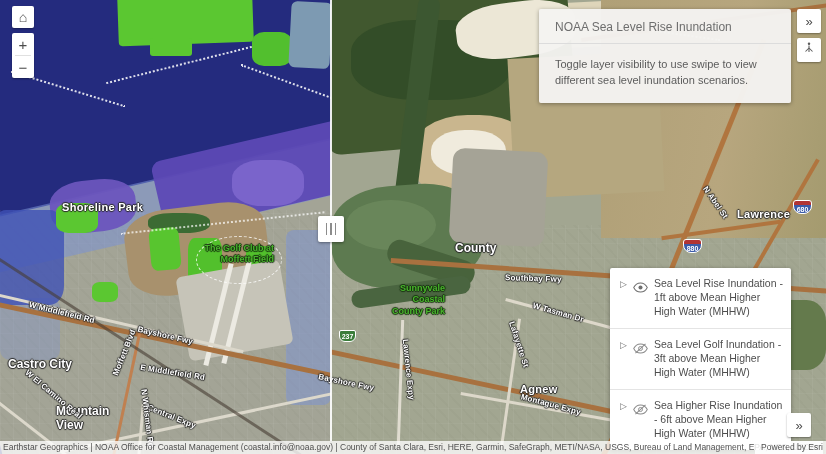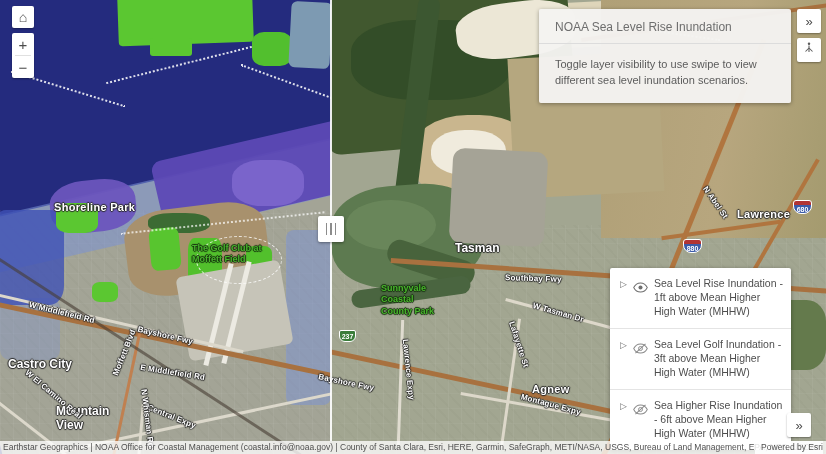--- a/index.html
+++ b/index.html
@@ -20,21 +20,21 @@
       repeating-linear-gradient(0deg, rgba(255,255,255,.08) 0 1px, transparent 1px 15px),
       repeating-linear-gradient(47deg, rgba(60,70,50,.06) 0 2px, transparent 2px 9px);
   }
   .dotline { position:absolute; border-top:2px dotted rgba(255,255,255,.85); height:0; }
 
   
   .map-label { position:absolute; color:#fff; font-weight:bold; white-space:nowrap; z-index:30;
     text-shadow:-1px 0 1px #2a2a2a, 1px 0 1px #2a2a2a, 0 -1px 1px #2a2a2a, 0 1px 1px #2a2a2a; }
   .city { font-size:11px; letter-spacing:.3px; }
   .city-lg { font-size:12px; }
-  .park { color:#48b42c; font-size:9px; white-space:normal; text-align:left; line-height:1.25;
+  .park { color:#48b42c; font-size:9px; white-space:normal; text-align:right; line-height:1.25;
     text-shadow:-1px 0 1px #16310e, 1px 0 1px #16310e, 0 -1px 1px #16310e, 0 1px 1px #16310e; }
   .road { font-size:8px; font-weight:bold; letter-spacing:.2px; }
   .shield { position:absolute; z-index:30; color:#fff; font-weight:bold; text-align:center; }
   .shield-state { width:17px; height:12px; font-size:7px; line-height:12px; background:#3a7d3a;
     border:1px solid #fff; border-radius:2px 2px 6px 6px; }
   .shield-i { width:19px; height:14px; font-size:7px; line-height:17px;
     background:linear-gradient(180deg,#b23434 0 30%, #3b5ba8 30%);
     border:1px solid #fff; border-radius:3px 3px 8px 8px; }
 
   
@@ -170,25 +170,25 @@
     <div class="shape" style="left:450px; top:150px; width:4px; height:140px; background:#b0753f; transform:rotate(30deg);"></div>
     <div class="shape" style="left:250px; top:38px; width:280px; height:4px; background:#a8713f; transform:rotate(-8deg); transform-origin:left top;"></div>
 
     <div class="shape" style="left:68px; top:320px; width:3px; height:125px; background:#e0dcd0; transform:rotate(2deg);"></div>
     <div class="shape" style="left:130px; top:392px; width:230px; height:3px; background:#ddd8ca; transform:rotate(10deg); transform-origin:left top;"></div>
     <div class="shape" style="left:175px; top:298px; width:170px; height:2.5px; background:#ddd8ca; transform:rotate(15deg); transform-origin:left top;"></div>
     <div class="shape" style="left:178px; top:318px; width:2.5px; height:130px; background:#ddd8ca; transform:rotate(8deg);"></div>
     <div class="dotline" style="left:230px; top:28px; width:160px; transform:rotate(8deg); border-top-color:rgba(255,255,255,.8);"></div>
   </div>
 
-  <div class="map-label city" style="left:34px; top:201px;padding-left:20px;">Shoreline Park</div>
+  <div class="map-label city" style="left:42px; top:201px;padding-left:20px;">Shoreline Park</div>
   <div class="map-label park" style="left:192px; top:243px; width:82px;">The Golf Club at Moffett Field</div>
-  <div class="map-label city-lg" style="left:455px; top:241px; font-weight:bold;">Tasman</div>
+  <div class="map-label city-lg" style="left:455px; top:241px; font-weight:bold;">County</div>
   <div class="map-label city" style="left:737px; top:208px;">Lawrence</div>
-  <div class="map-label city" style="left:520px; top:383px;margin-left:12px;">Agnew</div>
+  <div class="map-label city" style="left:520px; top:383px;">Agnew</div>
   <div class="map-label city-lg" style="left:56px; top:404px; width:66px; white-space:normal; line-height:1.2;">Mountain View</div>
   <div class="map-label city-lg" style="left:8px; top:357px;">Castro City</div>
   <div class="map-label park" style="left:381px; top:283px; width:64px;">Sunnyvale Coastal County Park</div>
   <div class="map-label road" style="left:137px; top:331px; transform:rotate(13deg);">Bayshore Fwy</div>
   <div class="map-label road" style="left:318px; top:378px; transform:rotate(12deg);">Bayshore Fwy</div>
   <div class="map-label road" style="left:28px; top:308px; transform:rotate(14deg);">W Middlefield Rd</div>
   <div class="map-label road" style="left:140px; top:368px; transform:rotate(9deg);">E Middlefield Rd</div>
   <div class="map-label road" style="left:18px; top:390px; transform:rotate(40deg);">W El Camino Real</div>
   <div class="map-label road" style="left:146px; top:412px; transform:rotate(22deg);">Central Expy</div>
   <div class="map-label road" style="left:100px; top:348px; transform:rotate(-68deg);">Moffett Blvd</div>

